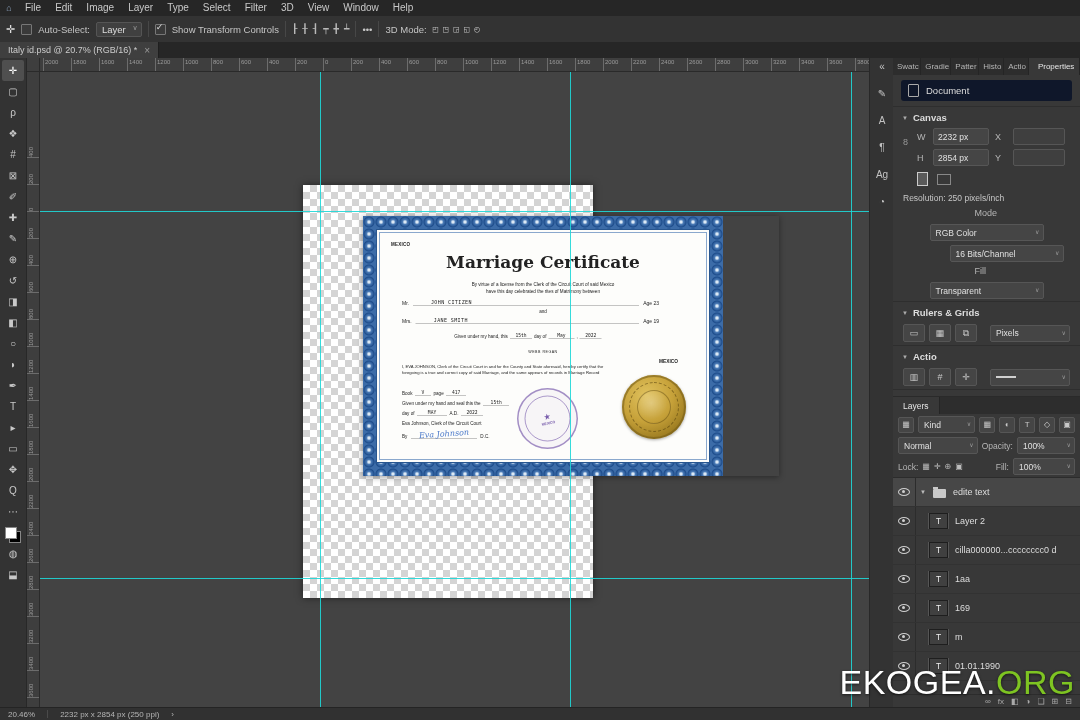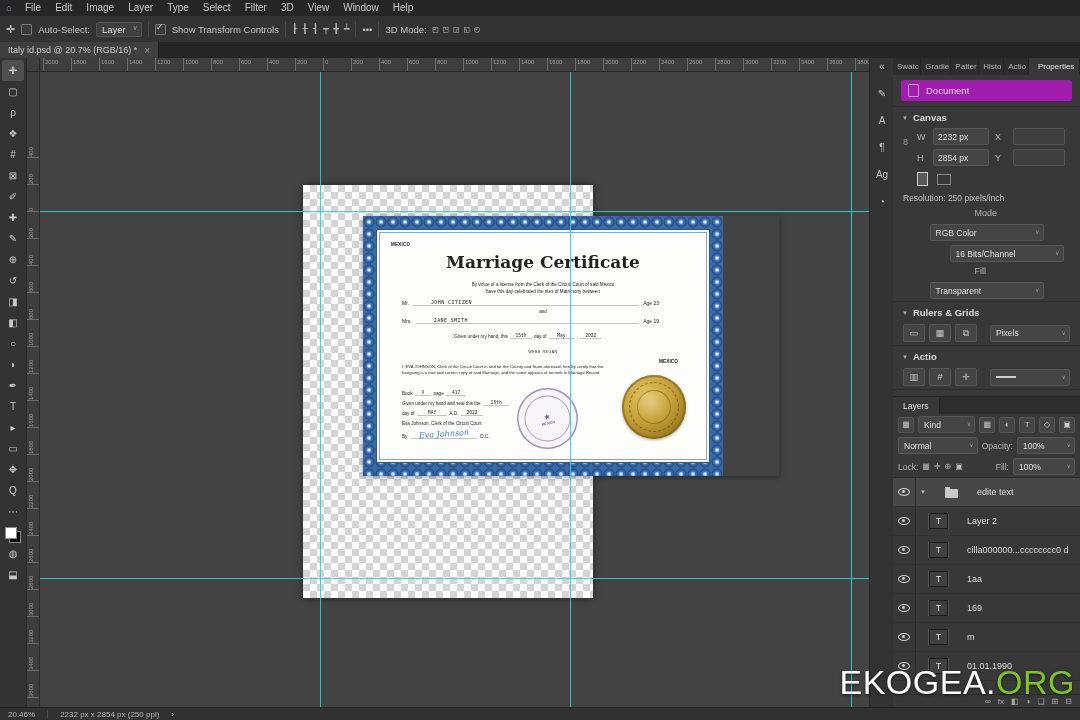--- a/index.html
+++ b/index.html
@@ -113,21 +113,21 @@
               display:flex;flex-direction:column;align-items:center;padding-top:3px;gap:13px;
               font-size:10px;color:#c3c3c3;z-index:6;}
   .dock-icon{height:14px;}
 
   .panels{position:absolute;left:893px;right:0;top:0;bottom:0;background:#383838;display:flex;
           flex-direction:column;font-size:9px;z-index:6;}
   .panel-tabs{height:17px;background:#2d2d2d;display:flex;font-size:8px;color:#b5b5b5;flex:0 0 auto;}
   .ptab{padding:4px 4px 0;border-right:1px solid #252525;white-space:nowrap;overflow:hidden;max-width:25px;}
   .ptab.active{background:#383838;color:#e6e6e6;max-width:none;padding:4px 9px 0;}
   .properties{flex:0 0 321px;overflow:hidden;border-bottom:1px solid #2a2a2a;position:relative;}
-  .doc-row{margin:5px 8px;background:#a21caf;border-radius:3px;padding:4px 7px;display:flex;gap:7px;
+  .doc-row{margin:5px 8px;background:#0f172a;border-radius:3px;padding:4px 7px;display:flex;gap:7px;
            align-items:center;color:#ddd;font-size:9.5px;}
   .doc-icon{width:9px;height:11px;border:1px solid #aaa;border-radius:1px;}
   .sec-head{display:flex;gap:5px;align-items:center;padding:5px 9px 3px;border-top:1px solid #2e2e2e;
             color:#ddd;font-size:9.5px;font-weight:bold;}
   .sec-head .chev{font-size:6px;color:#aaa;font-weight:normal;}
   .canvas-grid{padding:2px 10px 2px 24px;display:grid;grid-template-columns:10px 56px 12px 52px;
                gap:4px 6px;align-items:center;color:#b5b5b5;position:relative;}
   .chain-icon{position:absolute;left:10px;top:11px;color:#999;font-size:9px;}
   .field{background:#454545;border:1px solid #565656;border-radius:2px;color:#e0e0e0;padding:1px 4px;
          height:13px;font-size:8.5px;display:flex;align-items:center;}
@@ -157,21 +157,21 @@
             color:#c9c9c9;display:flex;align-items:center;justify-content:center;}
   .w64{width:64px}.w40{width:40px}.w38{width:38px}
   .lock-ic{font-size:8px;color:#bdbdbd;}
   .layers-list{flex:1;overflow:hidden;border-top:1px solid #2c2c2c;}
   .layer-row{height:28px;display:flex;align-items:center;border-bottom:1px solid #323232;}
   .layer-row.selected{background:#474747;}
   .eye-cell{width:22px;align-self:stretch;border-right:1px solid #2c2c2c;display:flex;align-items:center;
             justify-content:center;flex:0 0 auto;}
   .eye{width:10px;height:6px;border:1px solid #cfcfcf;border-radius:50%;position:relative;}
   .eye::after{content:"";position:absolute;left:3px;top:1px;width:3px;height:3px;background:#cfcfcf;border-radius:50%;}
-  .layer-content{display:flex;align-items:center;gap:19px;padding-left:4px;flex:1;color:#ddd;font-size:9px;
+  .layer-content{display:flex;align-items:center;gap:7px;padding-left:4px;flex:1;color:#ddd;font-size:9px;
                  overflow:hidden;white-space:nowrap;}
   .layer-row.child .layer-content{padding-left:13px;}
   .chev-down{font-size:6px;color:#bbb;}
   .folder{width:13px;height:9px;background:#c9c9c9;border-radius:1px;position:relative;margin-top:2px;}
   .folder::before{content:"";position:absolute;top:-2px;left:0;width:5px;height:2px;background:#c9c9c9;}
   .thumb{width:17px;height:14px;background:#404040;border:1px solid #1e1e1e;box-shadow:0 0 0 1px #555;
          display:flex;align-items:center;justify-content:center;font-size:8.5px;color:#f0f0f0;flex:0 0 auto;}
   .thumb.checker{background-color:#bbb;
     background-image:linear-gradient(45deg,#777 25%,transparent 25%,transparent 75%,#777 75%),
                      linear-gradient(45deg,#777 25%,transparent 25%,transparent 75%,#777 75%);

